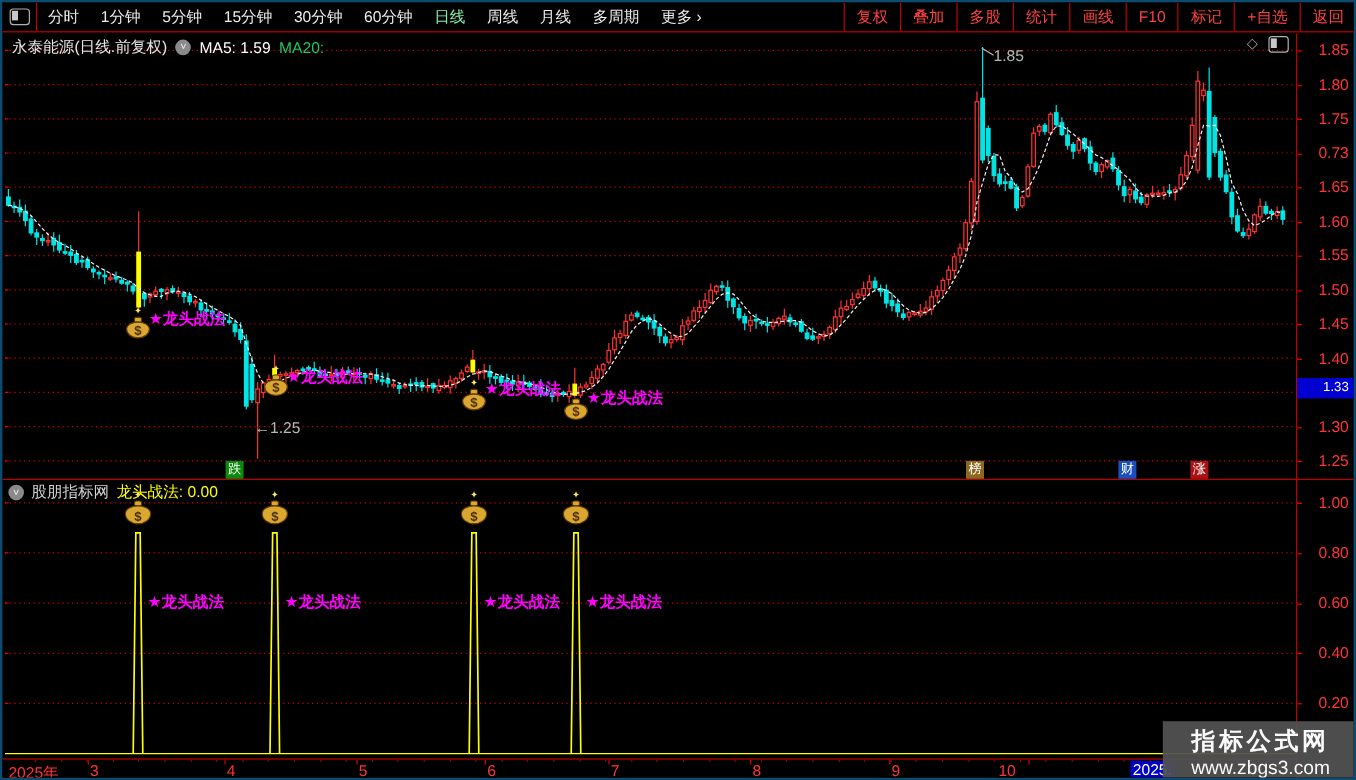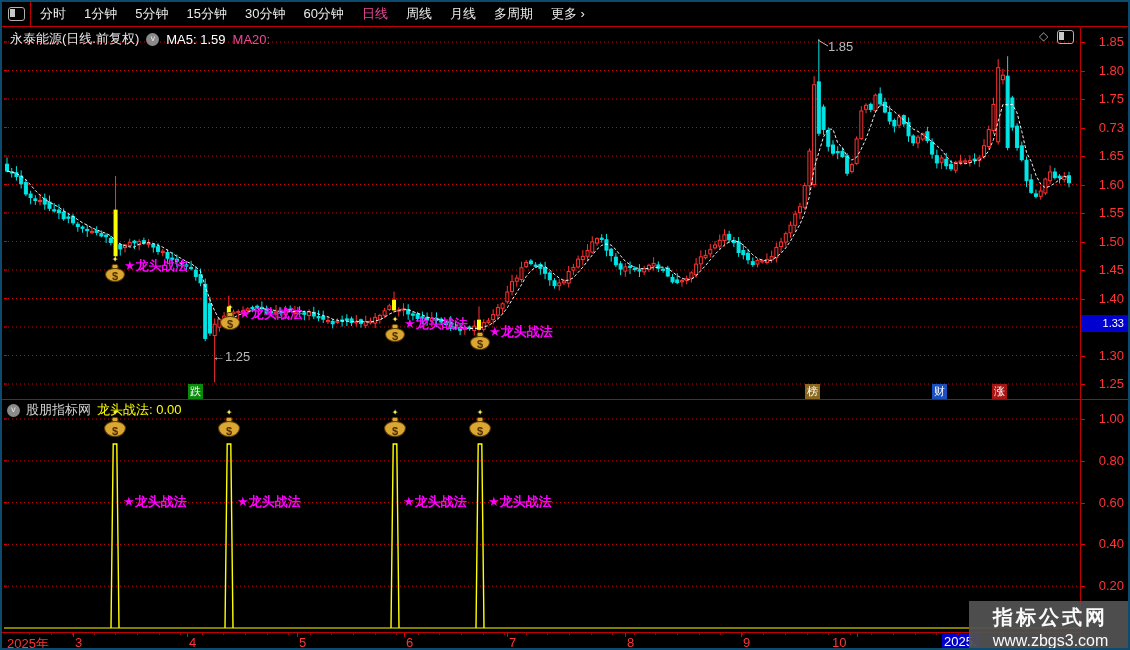--- a/index.html
+++ b/index.html
@@ -6,31 +6,31 @@
   #app{position:relative;width:1130px;height:650px;background:#000;border:2px solid #0c4a6e;
        box-sizing:border-box;overflow:hidden;font-family:"Liberation Sans","DejaVu Sans",sans-serif;}
   
   .topbar{position:absolute;left:0;top:0;width:1128px;height:25px;display:flex;align-items:stretch;
           border-bottom:1px solid #c00000;box-sizing:border-box;background:#000;z-index:8;}
   .wincell{width:28px;display:flex;align-items:center;justify-content:center;border-right:1px solid #c00000;}
   .winicon{width:15px;height:12px;border:1px solid #b0b0b0;border-radius:3px;position:relative;}
   .winicon::after{content:"";position:absolute;left:1px;top:1px;width:5px;height:8px;background:#c8c8c8;}
   .pmenu{display:flex;align-items:center;}
   .mitem{padding:0 9px;font-size:13px;color:#ececec;line-height:24px;cursor:default;white-space:nowrap;}
-  .mitem.active{color:#ec4899;}
+  .mitem.active{color:#86efac;}
   .spacer{flex:1;}
   .amenu{display:flex;align-items:stretch;}
   .ritem{padding:0 10px;font-size:13px;color:#ff4242;line-height:23px;border-left:1px solid #c00000;white-space:nowrap;}
   
   .chead{position:absolute;left:8px;top:28px;display:flex;align-items:center;gap:7px;z-index:6;}
   .ctitle{color:#e8e8e8;font-size:13px;white-space:nowrap;}
   .cicon{width:13px;height:13px;border-radius:50%;background:#8a8a8a;color:#f0f0f0;font-size:9px;
          line-height:12px;text-align:center;}
   .ma5{color:#ffffff;font-size:13px;}
-  .ma20{color:#ec4899;font-size:13px;}
+  .ma20{color:#22c55e;font-size:13px;}
   
   .vline{position:absolute;left:1078px;top:26px;width:1px;height:622px;background:#c00000;z-index:3;}
   .hdivider{position:absolute;left:0;top:397px;width:1128px;height:1px;background:#c00000;z-index:3;}
   .paxis{position:absolute;left:1079px;top:26px;width:49px;height:371px;z-index:2;}
   .iaxis{position:absolute;left:1079px;top:398px;width:49px;height:232px;z-index:2;}
   .plabel{position:absolute;right:6px;color:#ff3434;font-size:13px;height:16px;line-height:16px;}
   .ptick{position:absolute;left:0;width:4px;height:1px;background:#e00000;}
   .pmark{position:absolute;left:1079px;top:313px;width:49px;height:17px;background:#0000d0;color:#ffffff;
          font-size:11px;line-height:17px;text-align:right;padding-right:6px;box-sizing:border-box;z-index:4;}
   
@@ -85,20 +85,31 @@
         <span class="mitem">15分钟</span>
         <span class="mitem">30分钟</span>
         <span class="mitem">60分钟</span>
         <span class="mitem active">日线</span>
         <span class="mitem">周线</span>
         <span class="mitem">月线</span>
         <span class="mitem">多周期</span>
         <span class="mitem">更多 ›</span>
       </div>
     <div class="spacer"></div>
+    <div class="amenu">
+        <span class="ritem">复权</span>
+        <span class="ritem">叠加</span>
+        <span class="ritem">多股</span>
+        <span class="ritem">统计</span>
+        <span class="ritem">画线</span>
+        <span class="ritem">F10</span>
+        <span class="ritem">标记</span>
+        <span class="ritem">+自选</span>
+        <span class="ritem">返回</span>
+      </div>
   </div>
 
   <div class="chead">
     <span class="ctitle">永泰能源(日线.前复权)</span>
     <span class="cicon">˅</span>
     <span class="ma5">MA5: 1.59</span>
     <span class="ma20">MA20:</span>
   </div>
 
   <span class="corner" style="left:1037px;">◇</span>

